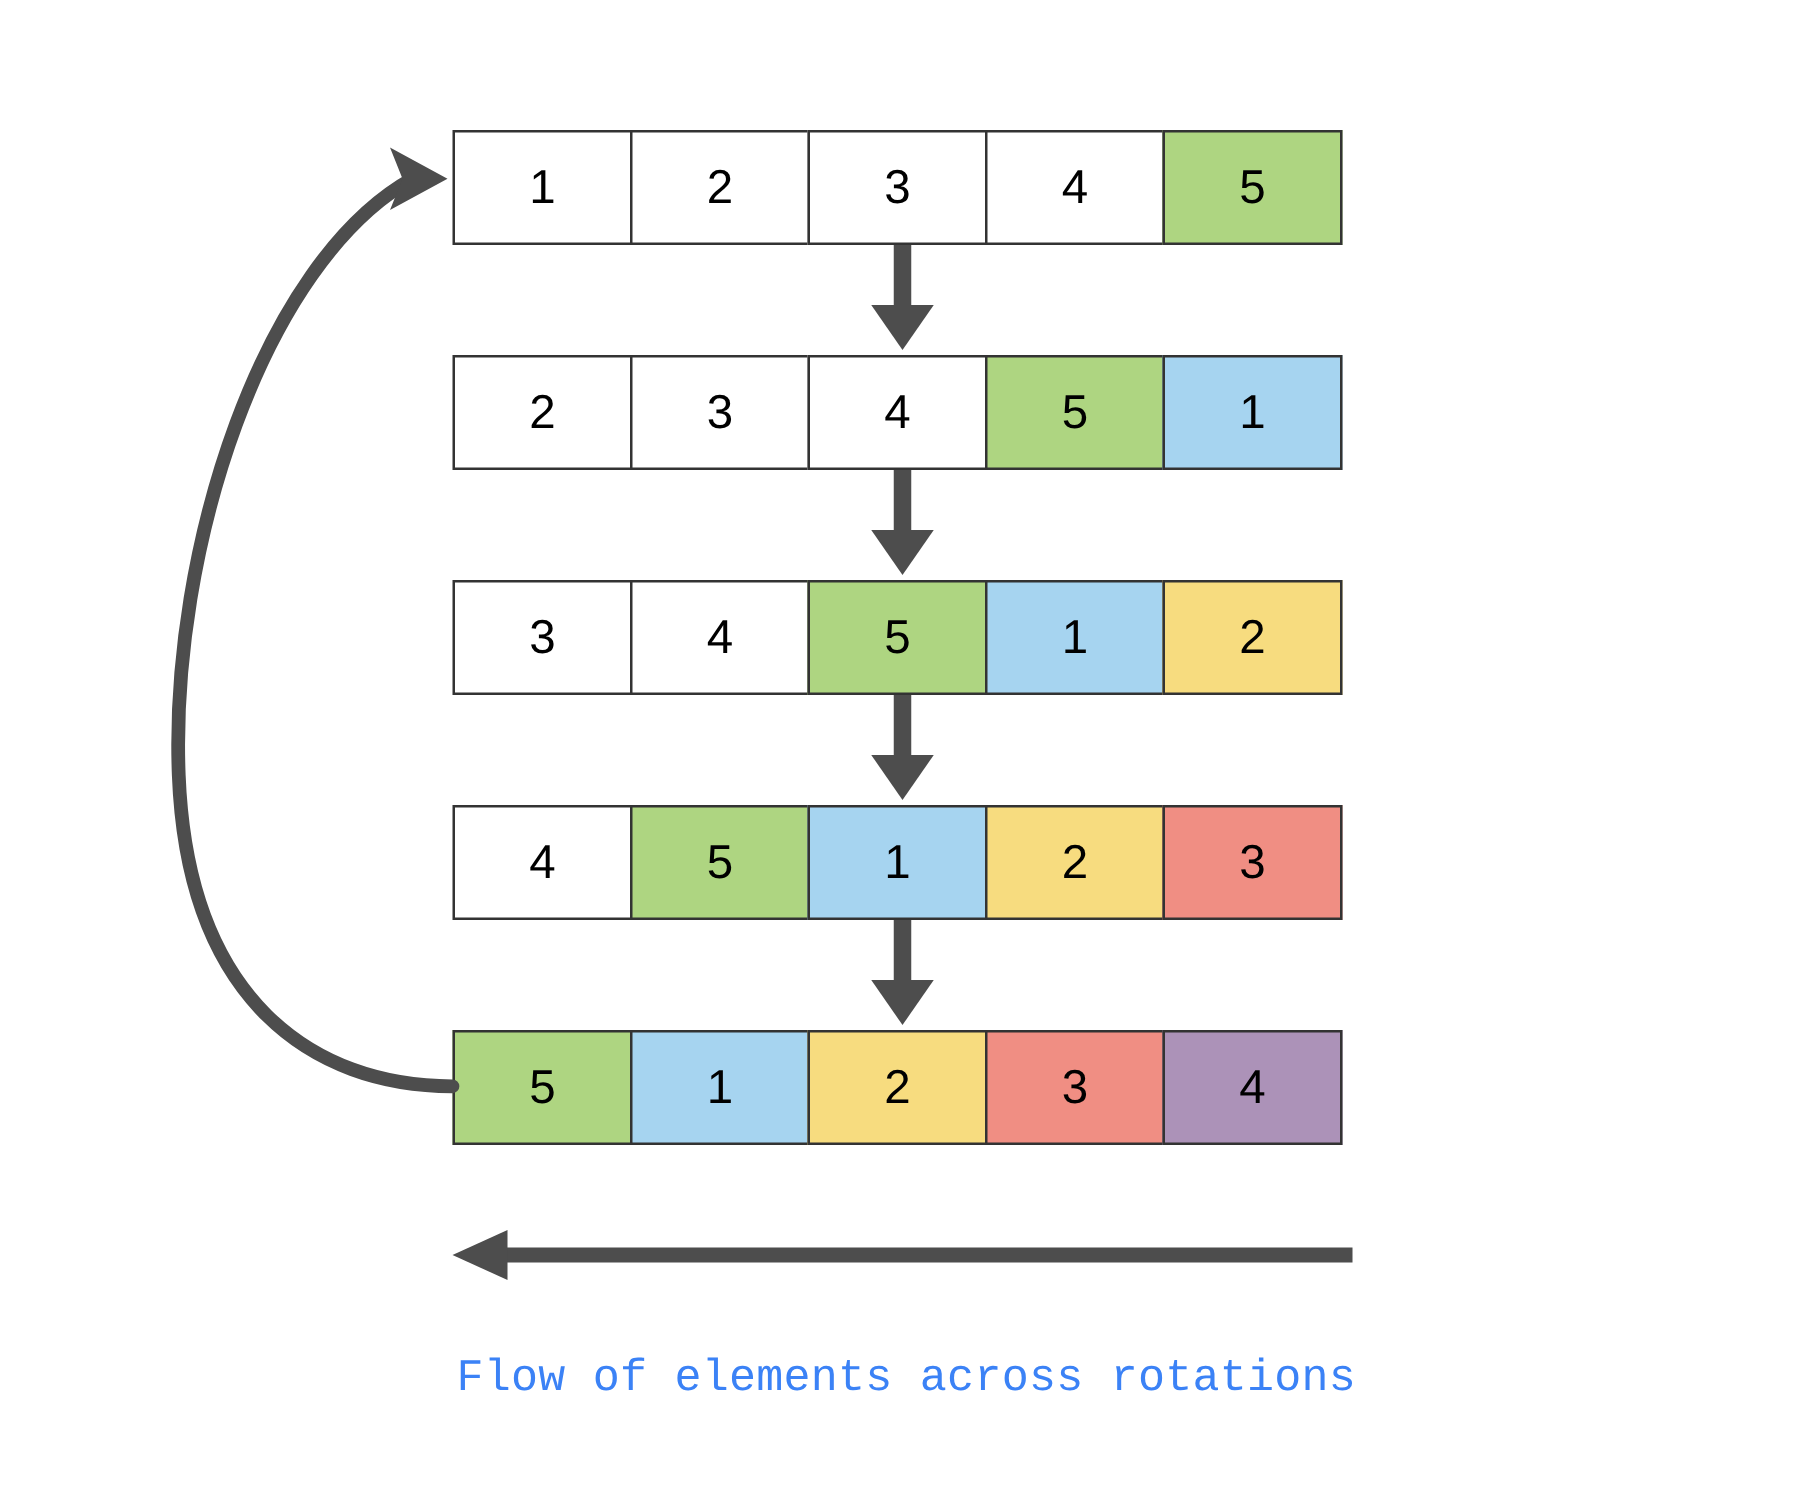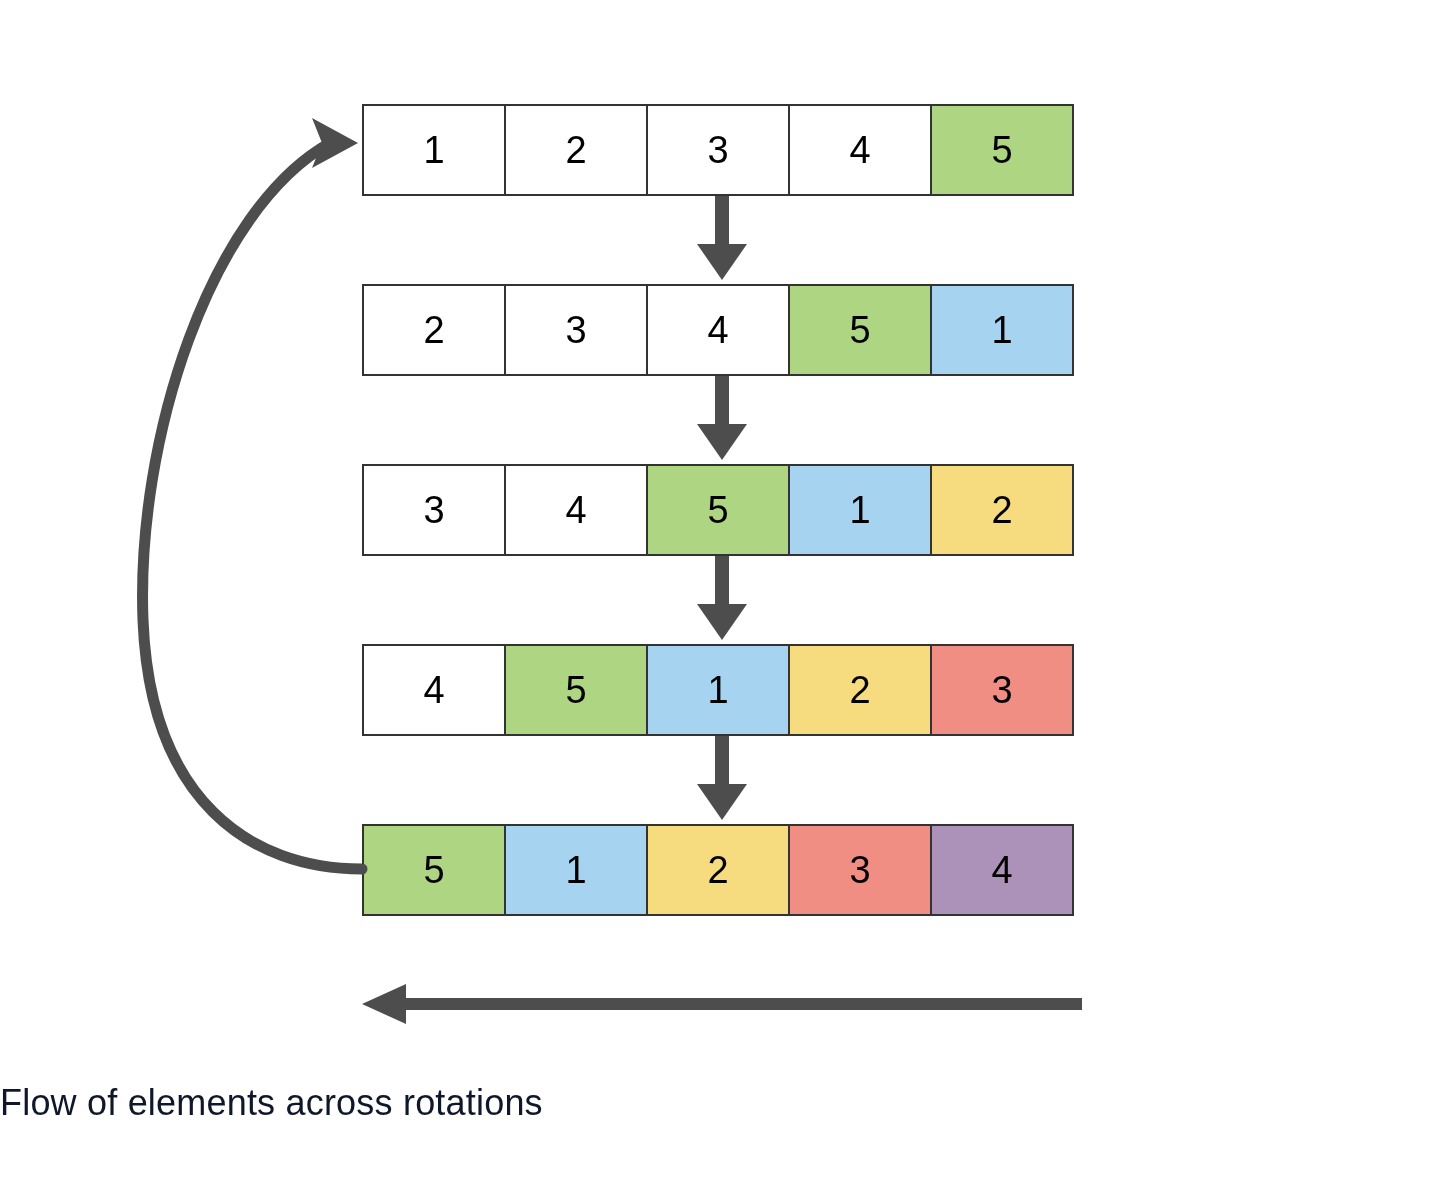--- a/index.html
+++ b/index.html
@@ -60,24 +60,24 @@
     line-height: 1;
   }
   .cell:first-child {
     margin-left: 0;
   }
   .caption {
     position: absolute;
     left: 0;
     top: 1082px;
     width: 1450px;
-    text-align: left;
+    text-align: center;
     font-size: 36px;
-    font-family: Liberation Sans, sans-serif;
-    color: #0f172a;
+    font-family: Liberation Mono, monospace;
+    color: #3b82f6;
     letter-spacing: 0.2px;
   }
 </style>
 </head>
 <body>
 
 <div id="canvas">
 
   <div class="rows-layer">
       <div class="array-row" style="top: 104px;">

